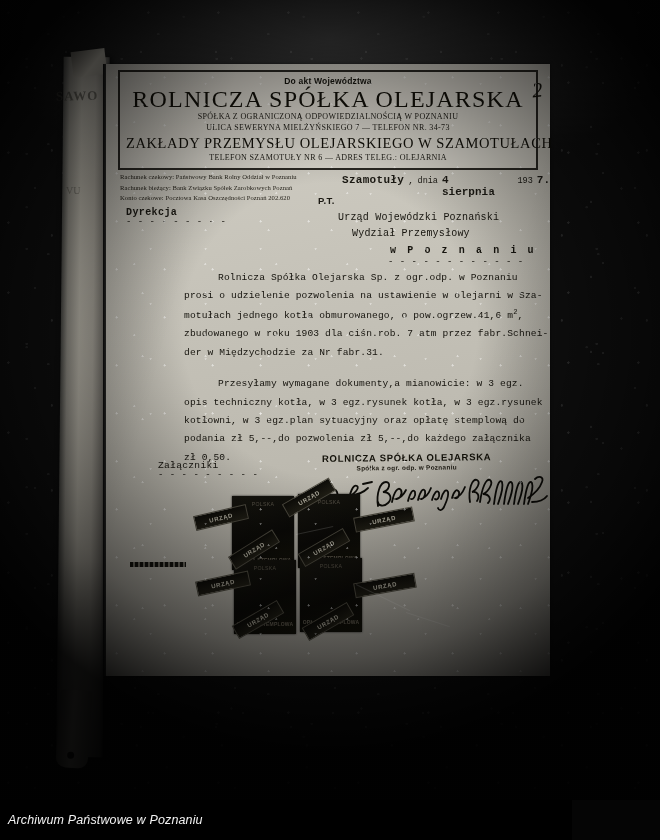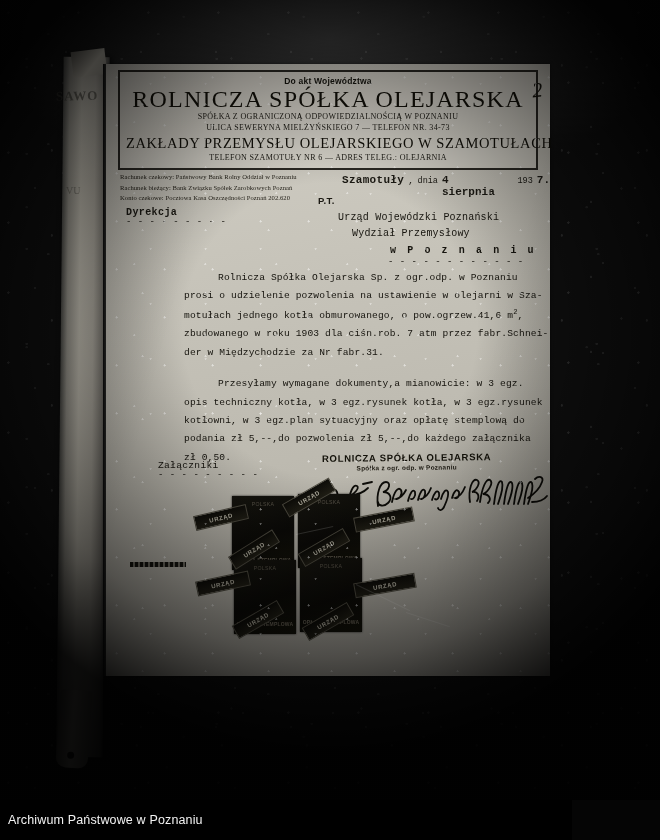--- a/index.html
+++ b/index.html
@@ -333,21 +333,21 @@
   .scratch {
     position:absolute; background: rgba(255,255,255,.16);
     height:1px; transform-origin: left center;
   }
 
   
   .caption-bar {
     position:absolute; left:0; bottom:0;
     width:572px; height:40px;
     background:#000;
-    display:flex; align-items:center;
+    display:flex; align-items:center;font-style:italic;
   }
   .caption-text {
     font-family:"Liberation Sans", sans-serif;
     font-size: 12.5px;
     color:#f2f2f2;
     padding-left: 8px;
     letter-spacing: .15px;
   }
 </style>
 </head>

